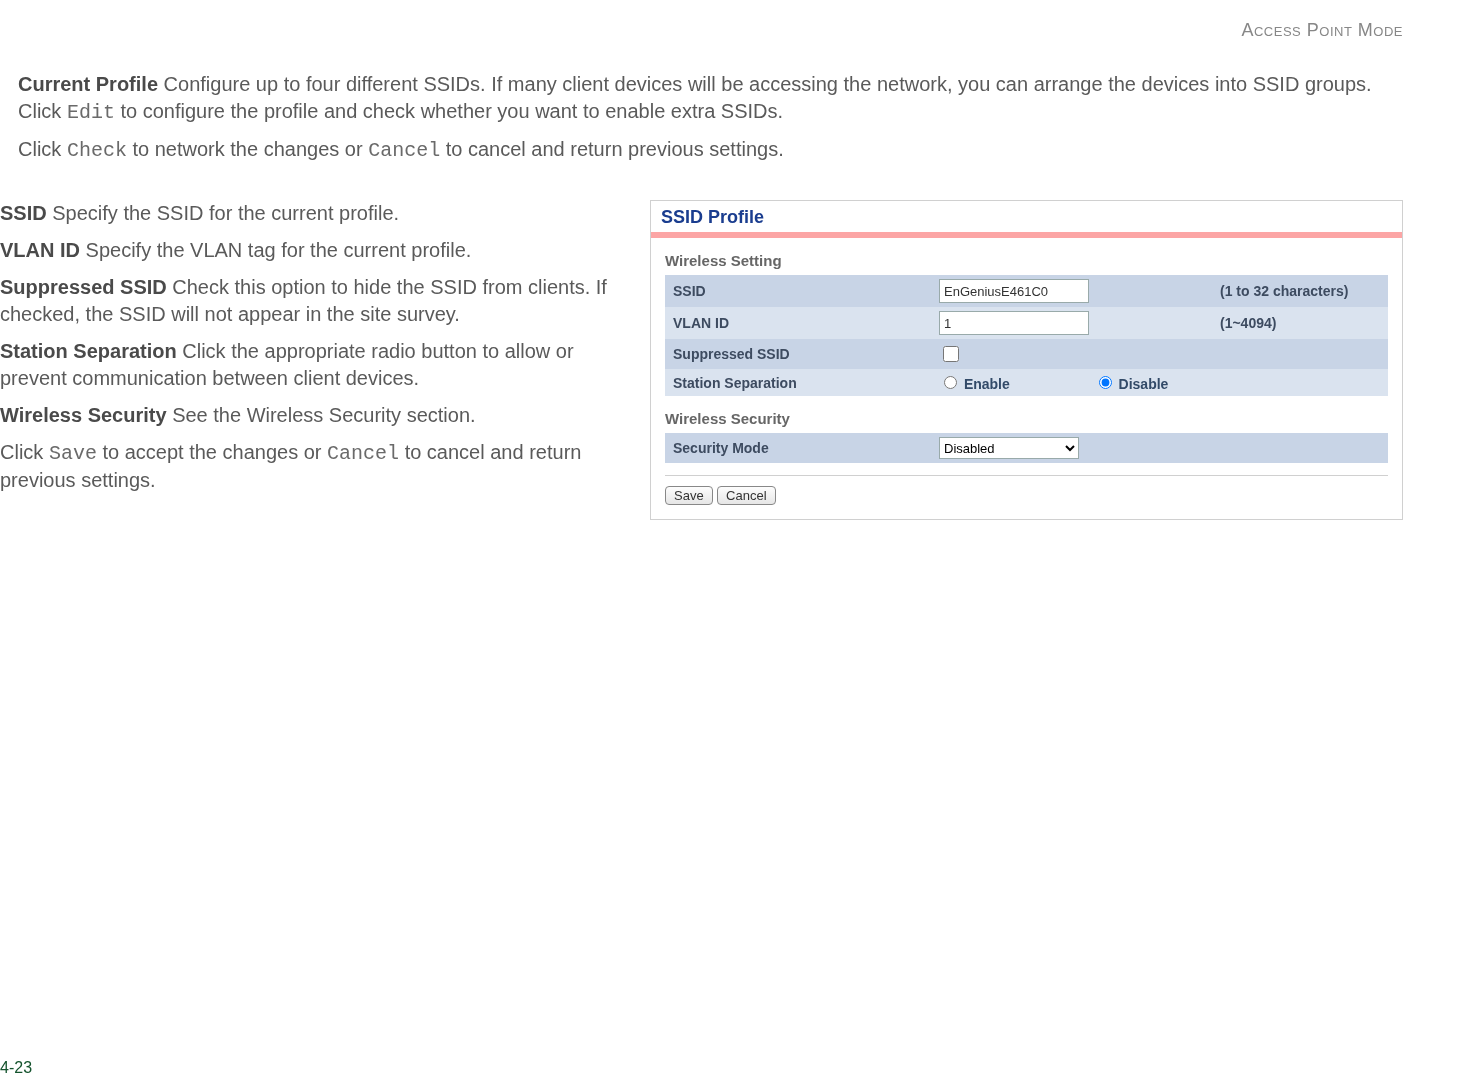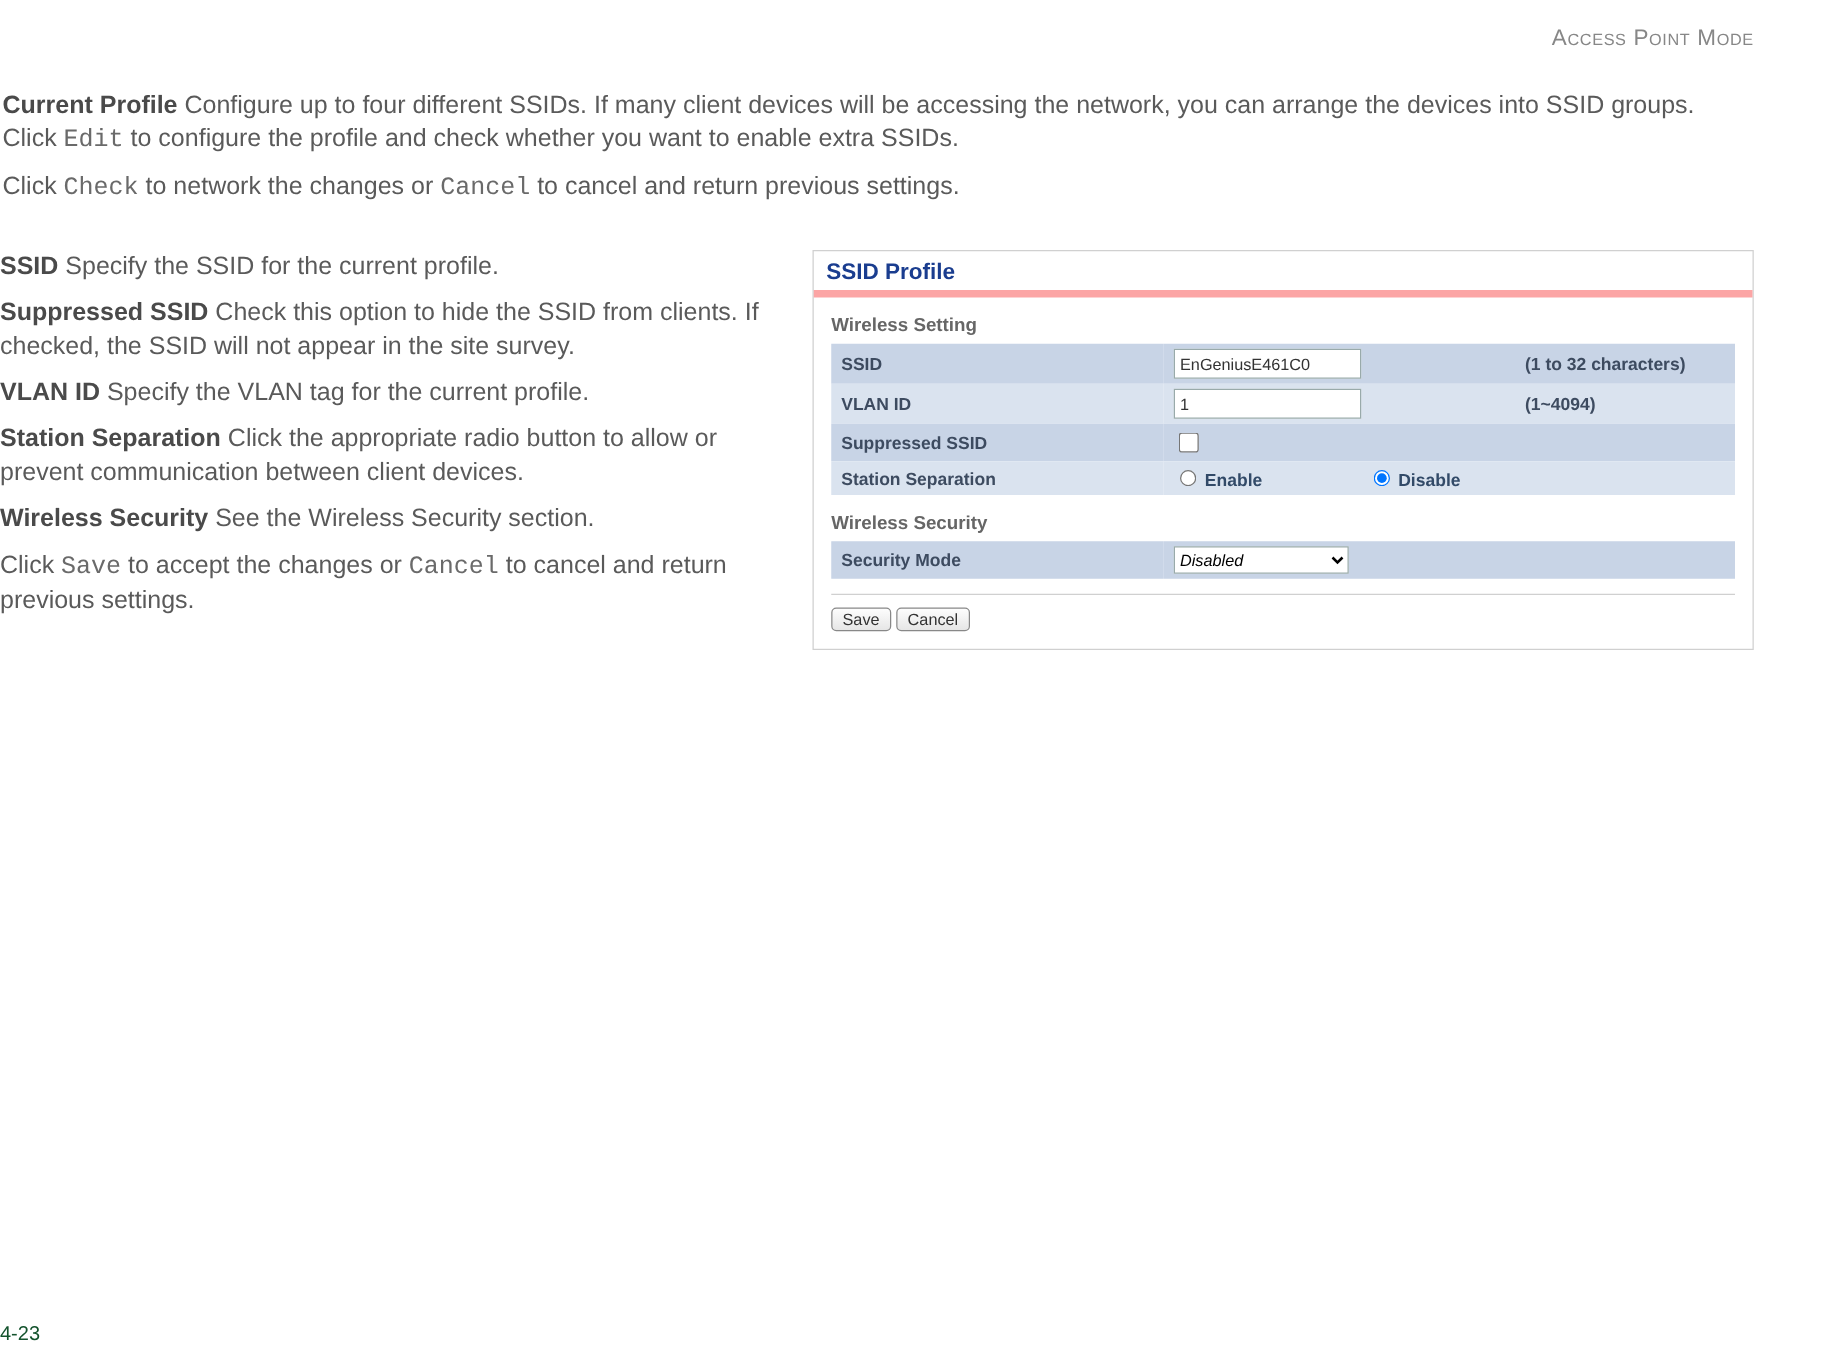--- a/index.html
+++ b/index.html
@@ -23,21 +23,21 @@
     font-variant: small-caps;
     font-size: 18px;
     color: #878787;
     letter-spacing: 0.5px;
     padding-right: 0;
     margin-bottom: 30px;
   }
   .intro {
     font-size: 20px;
     color: #5a5a5a;
-    margin: 0 0 10px 0;
+    margin: 0 0 10px 16px;
     line-height: 1.35;
     padding-left: 2px;
   }
   .intro .bold {
     font-weight: bold;
     color: #4a4a4a;
   }
   .intro .mono {
     font-family: "Courier New", monospace;
     font-size: 20px;
@@ -129,21 +129,20 @@
     font-weight: bold;
     font-size: 14px;
     margin-right: 80px;
   }
   select.sel {
     width: 140px;
     height: 22px;
     border: 1px solid #9aa;
     font-size: 13px;
     background: #fff;
-    font-style: italic;
   }
   hr.sep {
     border: none;
     border-top: 1px solid #d0d0d0;
     margin: 12px 0 10px 0;
   }
   .buttons {
     margin-top: 6px;
   }
   .buttons button {
@@ -174,22 +173,22 @@
   <p class="intro">
     <span class="bold">Current Profile</span><span>  Configure up to four different SSIDs. If many client devices will be accessing the network, you can arrange the devices into SSID groups. Click </span><span class="mono">Edit</span><span> to configure the profile and check whether you want to enable extra SSIDs.</span>
   </p>
   <p class="intro">
     <span>Click </span><span class="mono">Check</span><span> to network the changes or </span><span class="mono">Cancel</span><span> to cancel and return previous settings.</span>
   </p>
 
   <div class="body-row">
     <div class="left-col">
       <p><span class="bold">SSID</span><span>  Specify the SSID for the current profile.</span></p>
+      <p><span class="bold">VLAN ID</span><span>  Specify the VLAN tag for the current profile.</span></p>
       <p><span class="bold">Suppressed SSID</span><span>  Check this option to hide the SSID from clients. If checked, the SSID will not appear in the site survey.</span></p>
-      <p><span class="bold">VLAN ID</span><span>  Specify the VLAN tag for the current profile.</span></p>
       <p><span class="bold">Station Separation</span><span>  Click the appropriate radio button to allow or prevent communication between client devices.</span></p>
       <p><span class="bold">Wireless Security</span><span>  See the Wireless Security section.</span></p>
       <p><span>Click </span><span class="mono">Save</span><span> to accept the changes or </span><span class="mono">Cancel</span><span> to cancel and return previous settings.</span></p>
     </div>
 
     <div class="right-col">
       <div class="panel">
         <div class="panel-title">SSID Profile</div>
         <div class="panel-inner">
           <div class="section-label">Wireless Setting</div>

